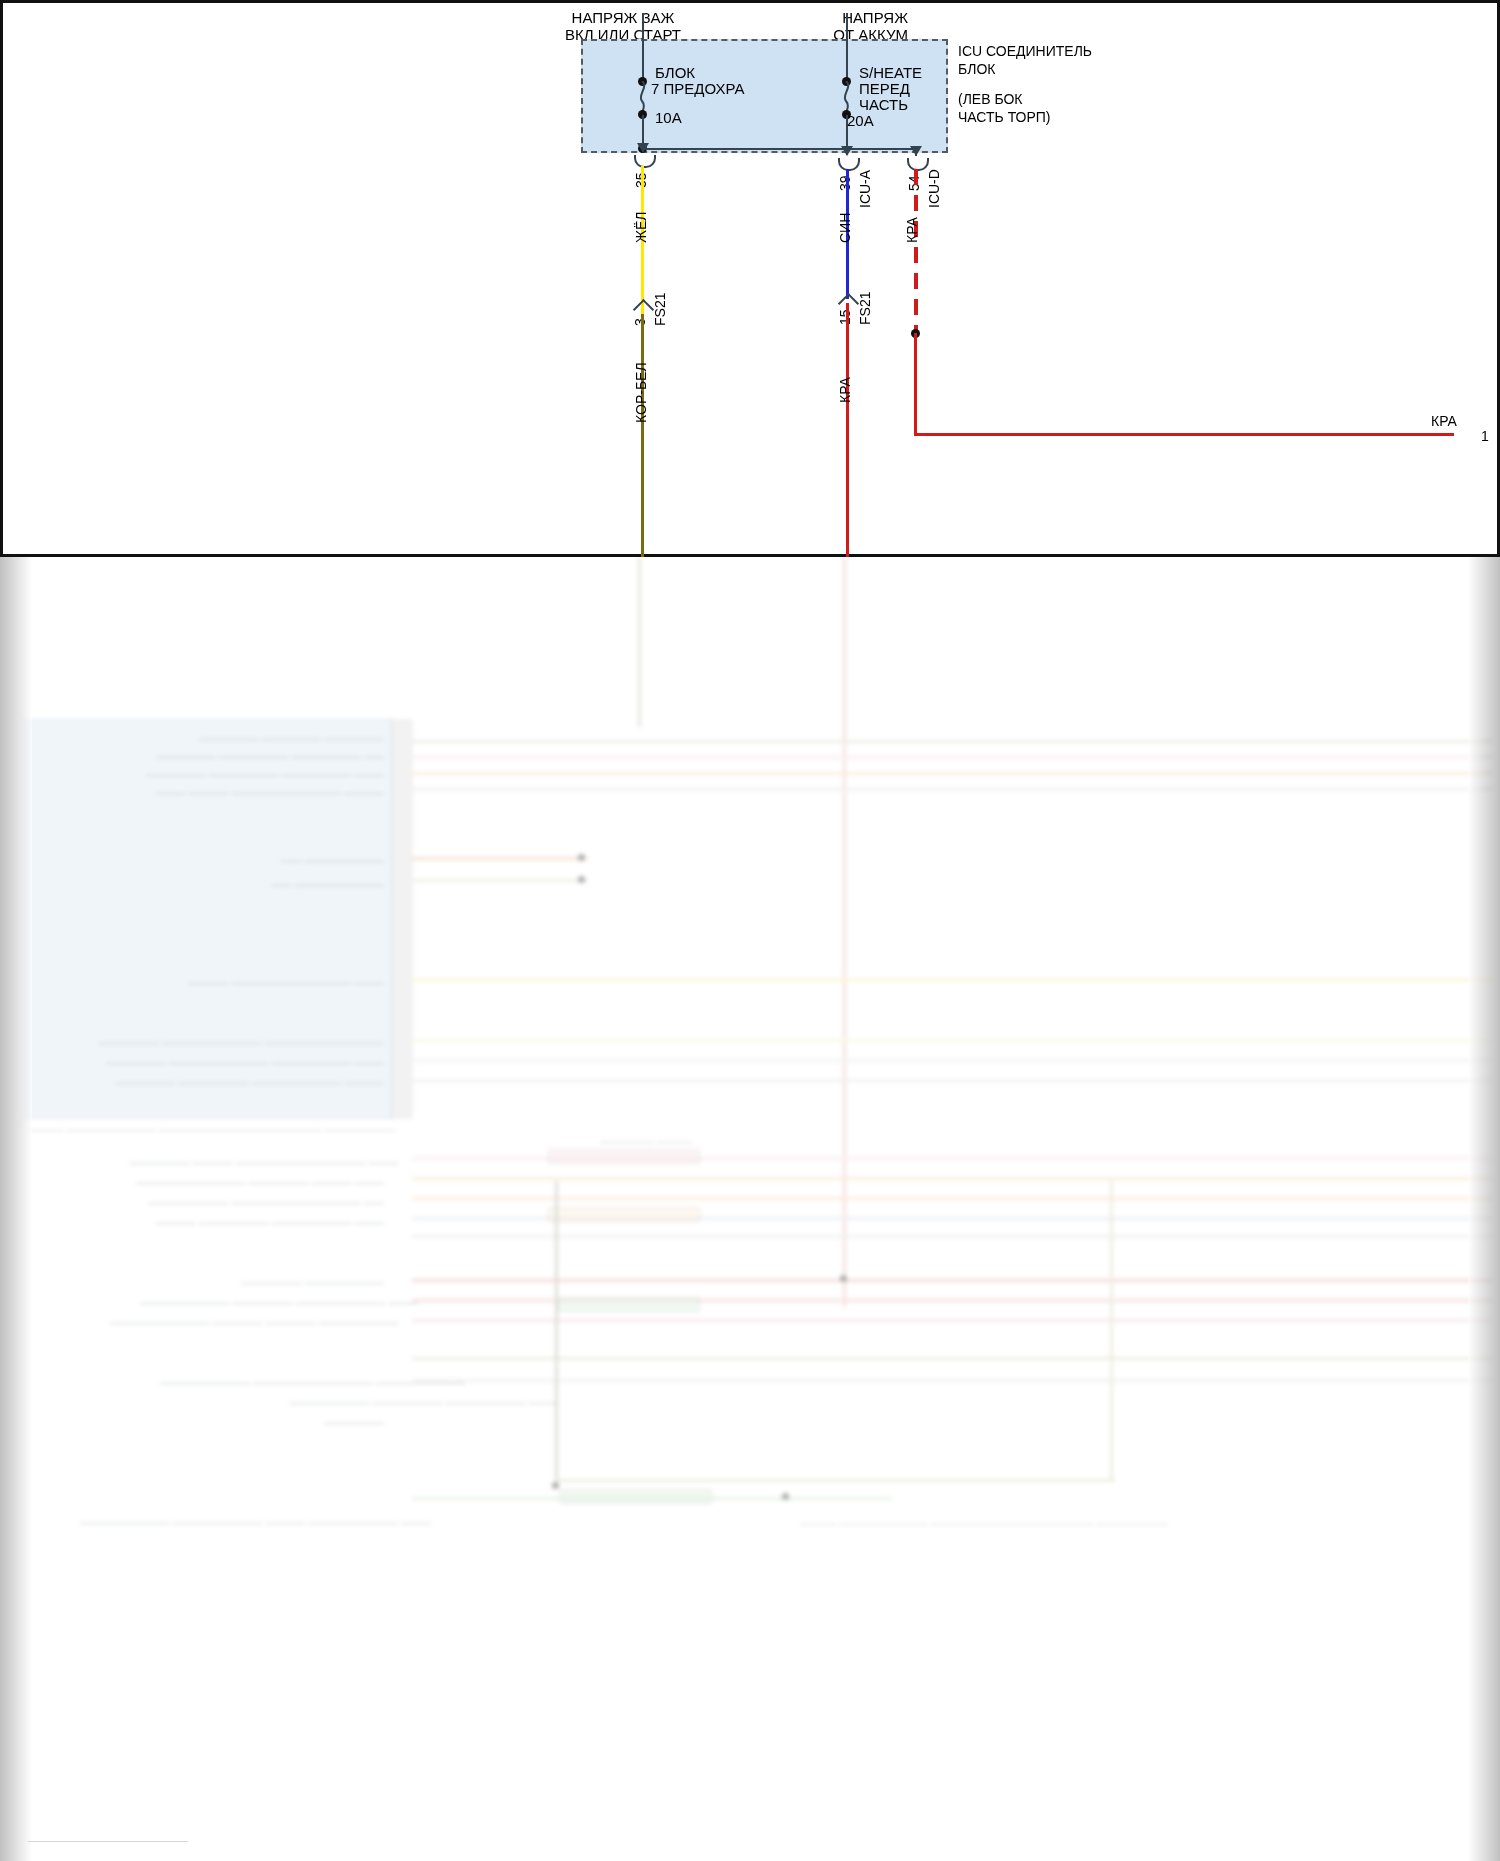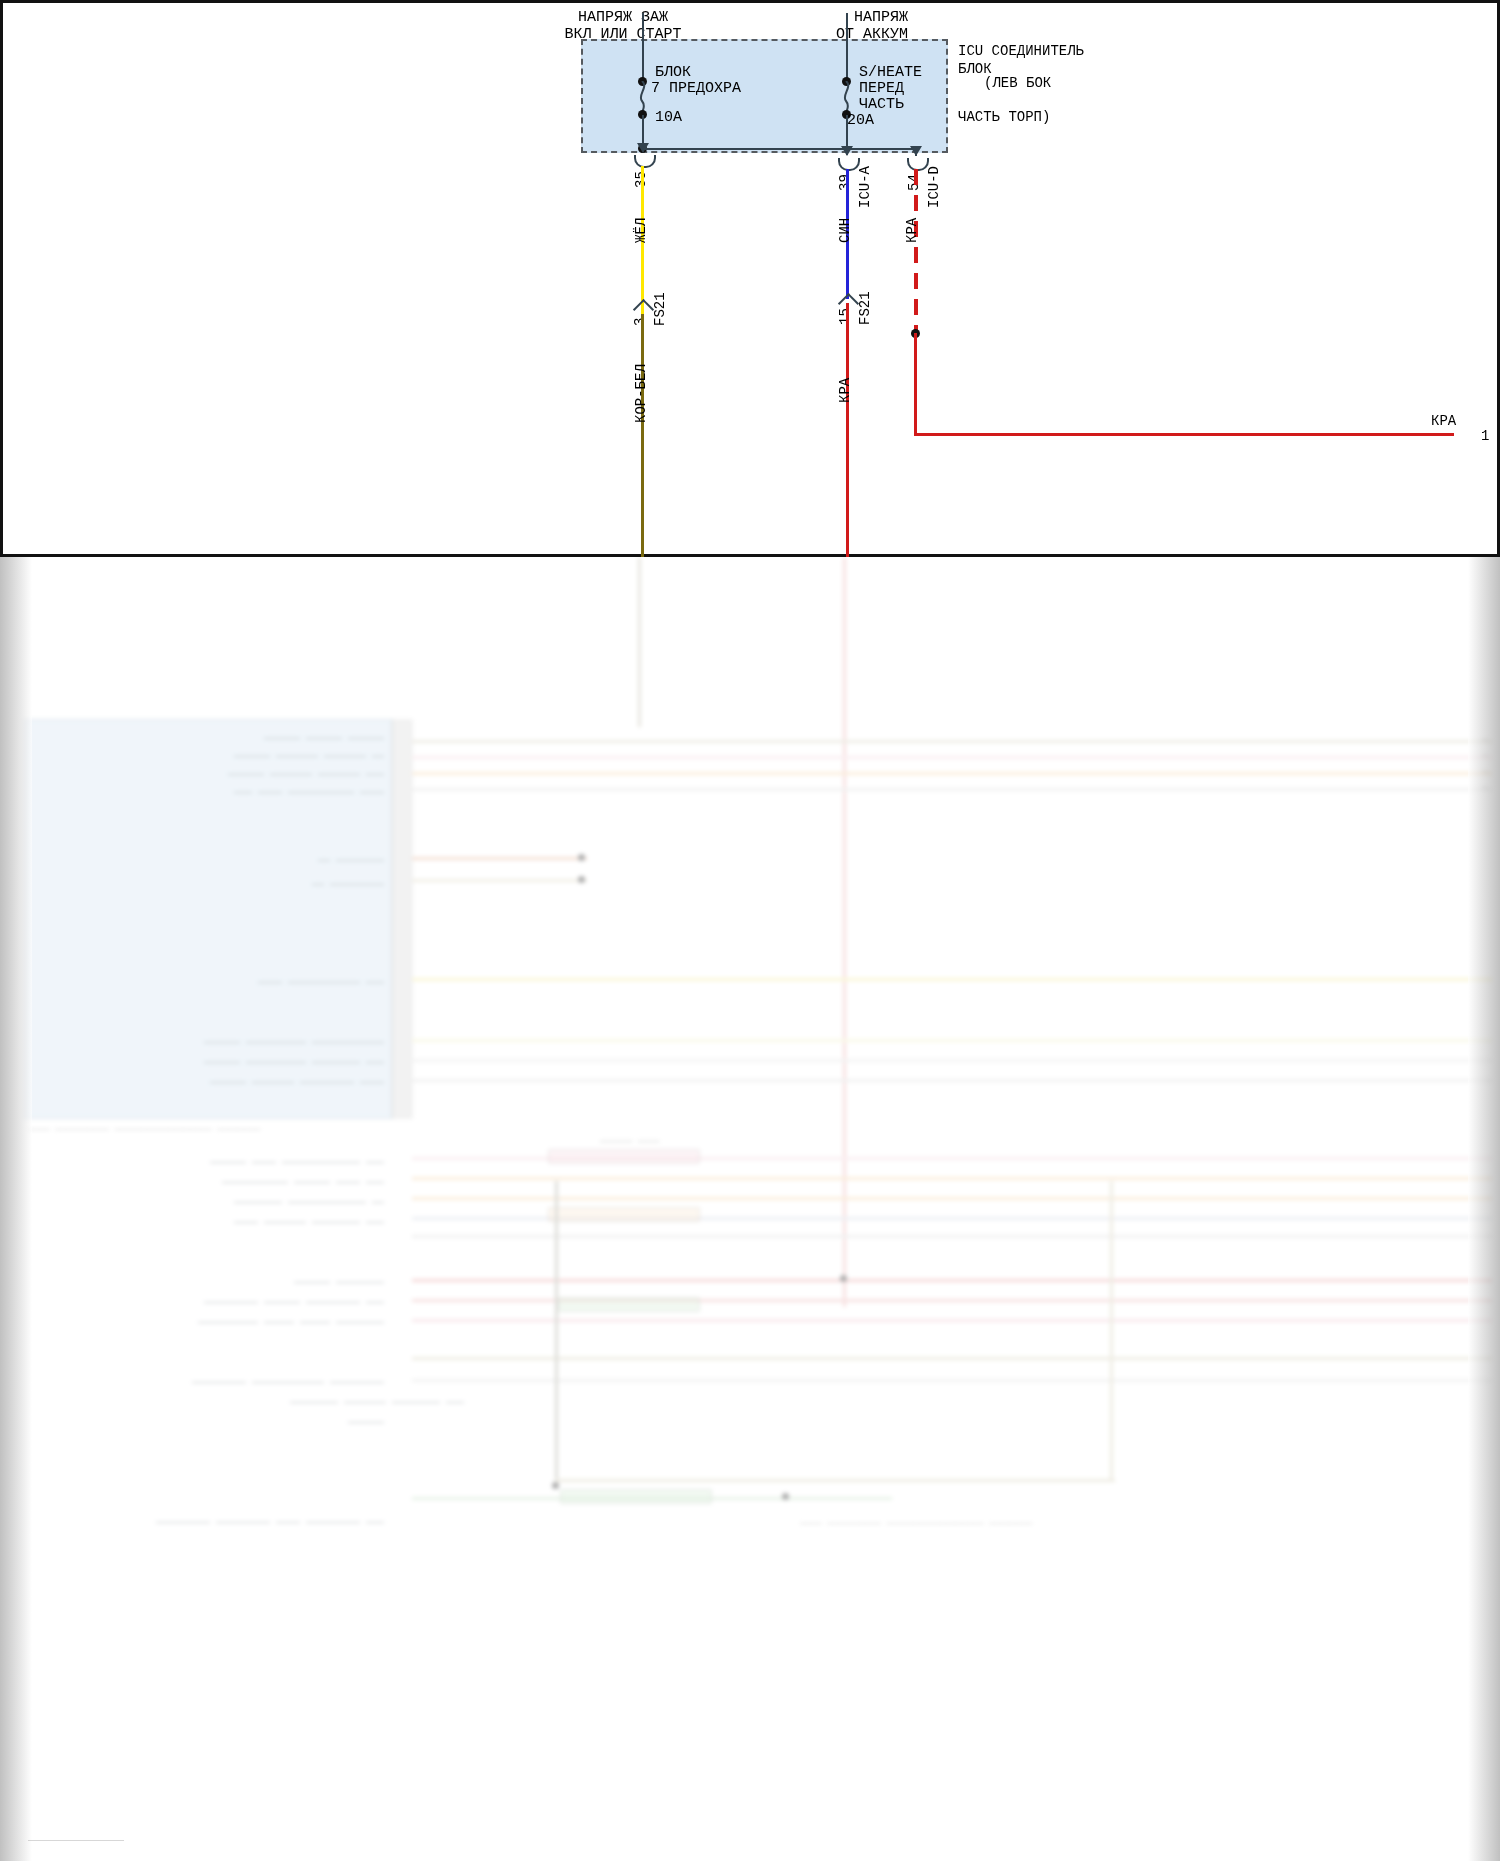--- a/index.html
+++ b/index.html
@@ -4,21 +4,20 @@
 <style>
   html,body{margin:0;padding:0;background:#ffffff;}
   body{font-family:"Liberation Sans",sans-serif;}
 
   #page{
     position:relative;
     width:1500px;
     height:1861px;
     background:#84cc16;
     overflow:hidden;
-    font-family:Liberation Mono, monospace;
   }
 
   
   #top-frame{
     position:absolute;
     left:0; top:0;
     width:1500px; height:557px;
     border:3px solid #111111;
     box-sizing:border-box;
     background:#ffffff;
@@ -197,21 +196,21 @@
     <div class="src-label" style="left:520px;top:6px;width:200px;">НАПРЯЖ ЗАЖ
 ВКЛ ИЛИ СТАРТ</div>
 
     <div class="src-label" style="left:745px;top:6px;width:160px;text-align:right;">НАПРЯЖ
 ОТ АККУМ</div>
 
     <div id="icu-block"></div>
 
     <div class="side-text" style="left:955px;top:40px;">ICU СОЕДИНИТЕЛЬ</div>
     <div class="side-text" style="left:955px;top:58px;">БЛОК</div>
-    <div class="side-text" style="left:955px;top:72px;margin-left:26px;">(ЛЕВ БОК</div>
+    <div class="side-text" style="left:955px;top:88px;">(ЛЕВ БОК</div>
     <div class="side-text" style="left:955px;top:106px;">ЧАСТЬ ТОРП)</div>
 
     <div class="vline" style="left:639px;top:10px;height:68px;"></div>
     <div class="dot" style="left:635px;top:74px;"></div>
     <svg class="fuse" style="left:634px;top:78px;" viewBox="0 0 12 34" preserveAspectRatio="none">
       <path d="M5 0 C 12 6, 0 14, 5 20 C 10 26, 4 30, 5 34" fill="none" stroke="#33434f" stroke-width="2"></path>
     </svg>
     <div class="dot" style="left:635px;top:107px;"></div>
     <div class="vline" style="left:639px;top:112px;height:34px;"></div>
 

